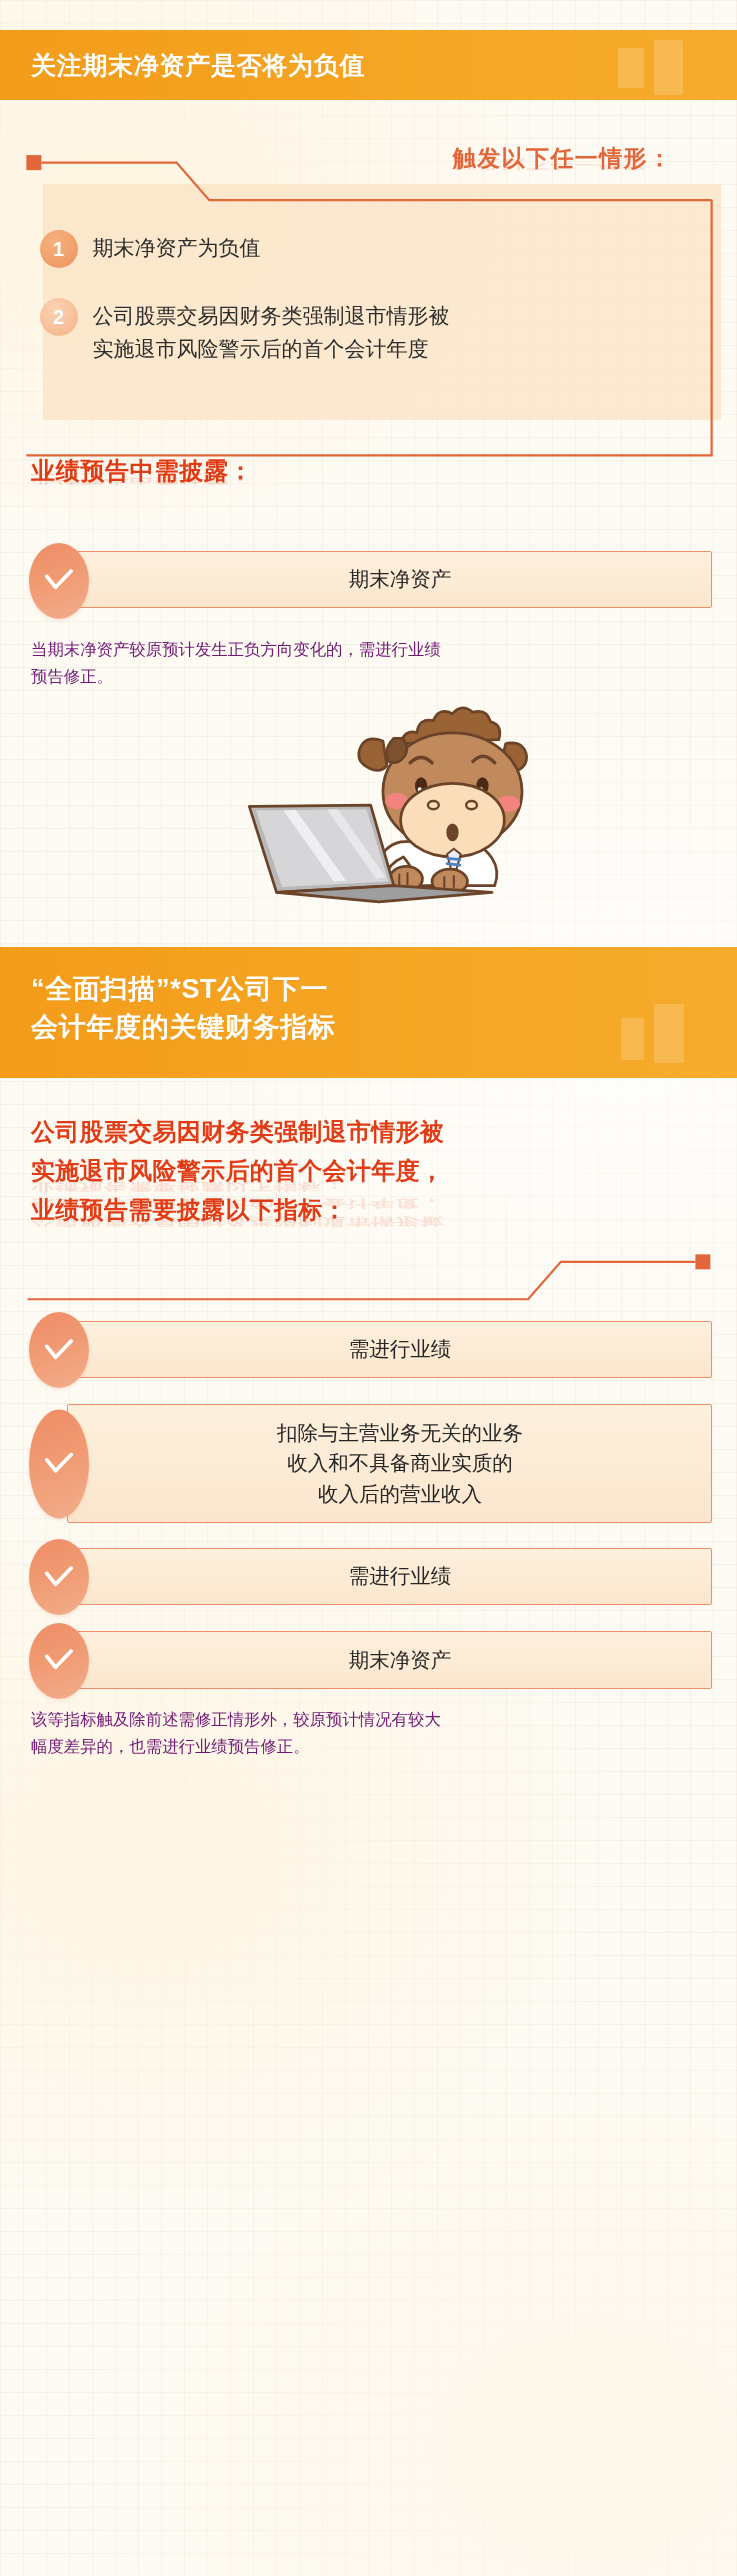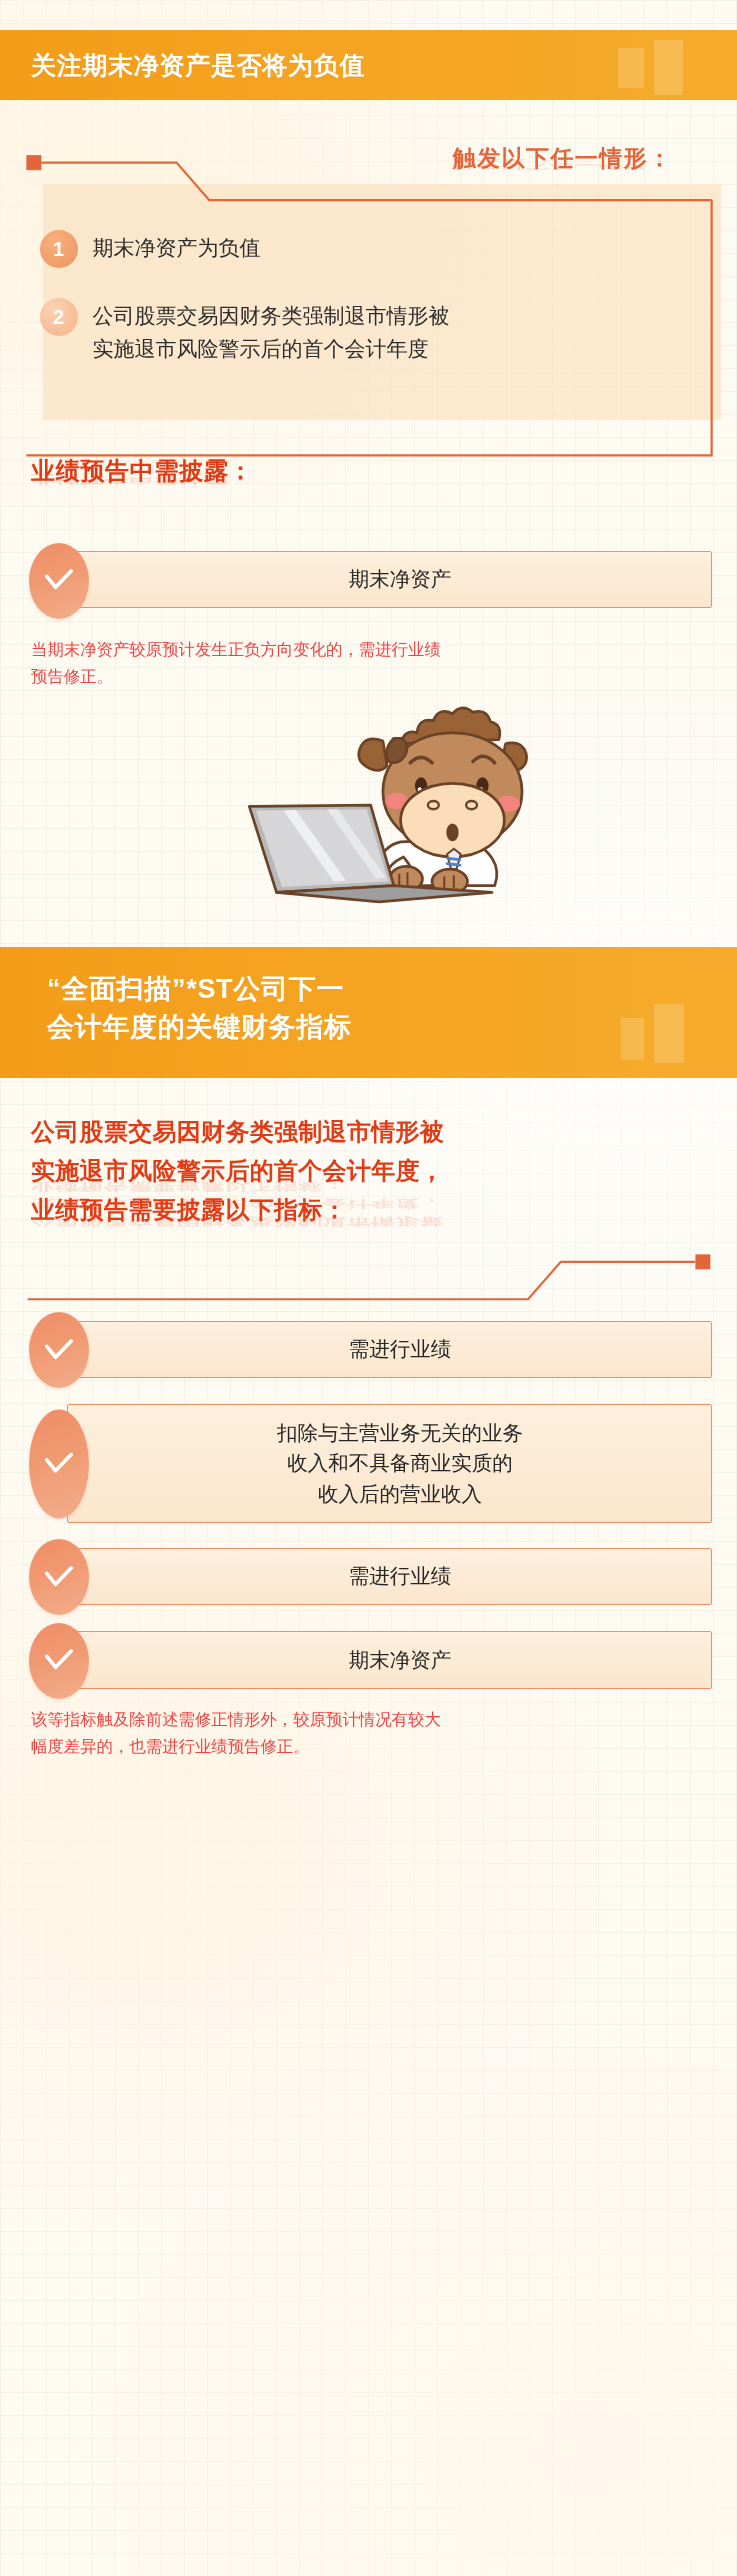--- a/index.html
+++ b/index.html
@@ -64,21 +64,21 @@
 
   #banner-one { height: 70px; margin-top: 30px; }
   #banner-one .banner-title {
     font-size: 25px;
     line-height: 70px;
     padding-left: 31px;
   }
   #banner-one .bar.b1 { right: 66px; top: 18px;  width: 26px; height: 40px; }
   #banner-one .bar.b2 { right: 27px; top: 9.6px;  width: 29px; height: 55px; }
 
-  #banner-two { height: 131px; padding-left: 16px; }
+  #banner-two { height: 131px; }
   #banner-two .banner-title {
     font-size: 27px;
     line-height: 1.42;
     padding: 23px 0 0 31px;
     white-space: pre-line;
   }
   #banner-two .bar.b1 { right: 66px; top: 71px; width: 23px; height: 42px; }
   #banner-two .bar.b2 { right: 26px; top: 57px;  width: 30px; height: 59px; }
 
   
@@ -249,21 +249,21 @@
   .check-label {
     color: #262626;
     font-size: 20.5px;
     line-height: 1.5;
     text-align: center;
     white-space: pre-line;
   }
 
   
   .footnote {
-    color: #ef4444;
+    color: #701a75;
     font-size: 16.4px;
     line-height: 1.62;
     margin: 26px 37px 0 31px;
     white-space: pre-line;
   }
 
   
   .mascot { position: relative; width: 100%; height: 232px; margin-top: 6.8px; }
   .mascot svg { position: absolute; left: 50%; top: 0; transform: translateX(-46%); }
 </style>

